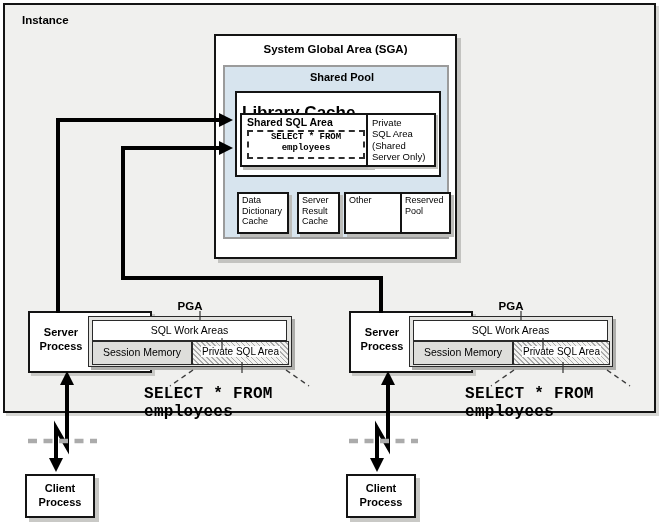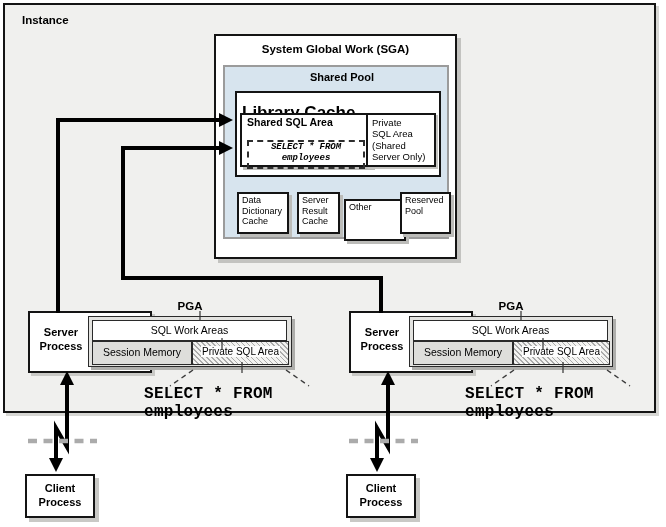--- a/index.html
+++ b/index.html
@@ -29,35 +29,35 @@
     position:absolute;left:10px;top:24px;width:206px;height:86px;
     background:#ffffff;border:2px solid #141414;
   }
   .lc-title{position:absolute;left:5px;top:10px;font-size:17px;font-weight:bold;}
   .shared-sql{
     position:absolute;left:3px;top:20px;width:132px;height:54px;
     background:#ffffff;border:2px solid #141414;box-shadow:3px 3px 0 #bcbcb9;
   }
   .ssa-title{margin:1px 0 0 5px;font-size:10.5px;font-weight:bold;}
   .sql-dashed{
-    margin:12px 5px 0 5px;border:2px dashed #2e2e2e;padding:0 0 2px 0;
-    text-align:center;font-family:"Liberation Mono",monospace;font-size:9px;font-weight:bold;line-height:1.25;font-style:italic;
+    margin:2px 5px 0 5px;border:2px dashed #2e2e2e;padding:0 0 2px 0;
+    text-align:center;font-family:"Liberation Mono",monospace;font-size:9px;font-weight:bold;line-height:1.25;
   }
   .private-sql-pool{
     position:absolute;left:129px;top:20px;width:70px;height:54px;
     background:#ffffff;border:2px solid #141414;box-shadow:2px 2px 0 #c5c5c2;
     padding:2px 0 0 4px;font-size:9.5px;line-height:1.2;
   }
   .mbox{
     position:absolute;top:125px;height:42px;background:#ffffff;border:2px solid #141414;
     box-shadow:3px 3px 0 #bcbcb9;padding:1px 0 0 3px;font-size:9px;line-height:1.18;
   }
   .mb0{left:12px;width:52px;}
   .mb1{left:72px;width:43px;}
-  .mb2{left:119px;width:62px;margin-top:7px;}
+  .mb2{left:119px;width:62px;}
   .mb3{left:167px;width:51px;margin-left:8px;}
   
   .pga-section{position:absolute;top:0;width:345px;height:527px;}
   .sec-left{left:0;}
   .sec-right{left:321px;}
   .server-process{
     position:absolute;left:28px;top:311px;width:124px;height:62px;
     background:#ffffff;border:2.5px solid #141414;box-shadow:3px 3px 0 #c9c9c6;
   }
   .sp-label{
@@ -101,21 +101,21 @@
 </style>
 </head>
 <body>
 
 <div class="canvas">
 
   <div class="instance">
     <div class="instance-label">Instance</div>
 
     <div class="sga">
-      <div class="sga-title">System Global Work (SGA)</div>
+      <div class="sga-title">System Global Area (SGA)</div>
 
       <div class="shared-pool">
         <div class="sp-title">Shared Pool</div>
 
         <div class="library-cache">
           <div class="lc-title">Library Cache</div>
 
           <div class="shared-sql">
             <div class="ssa-title">Shared SQL Area</div>
             <div class="sql-dashed">

